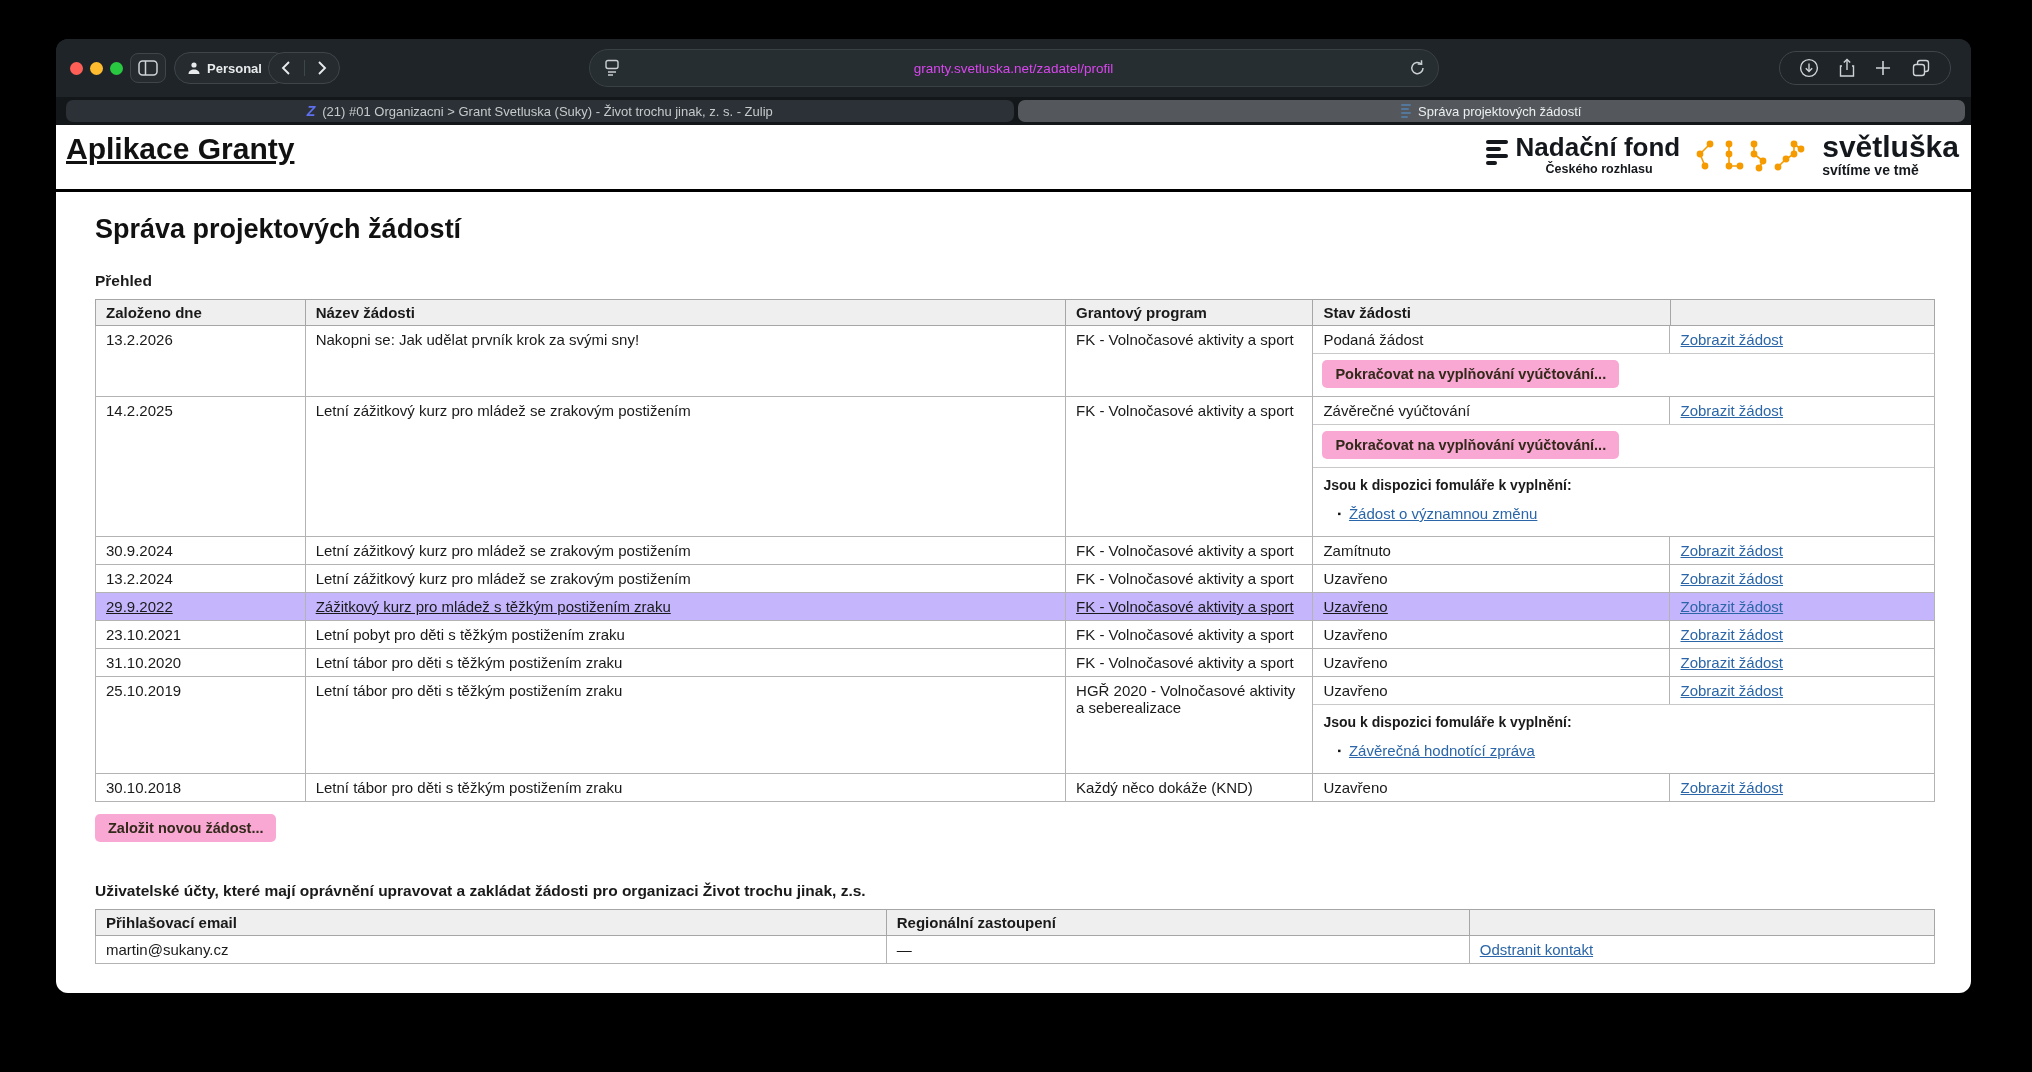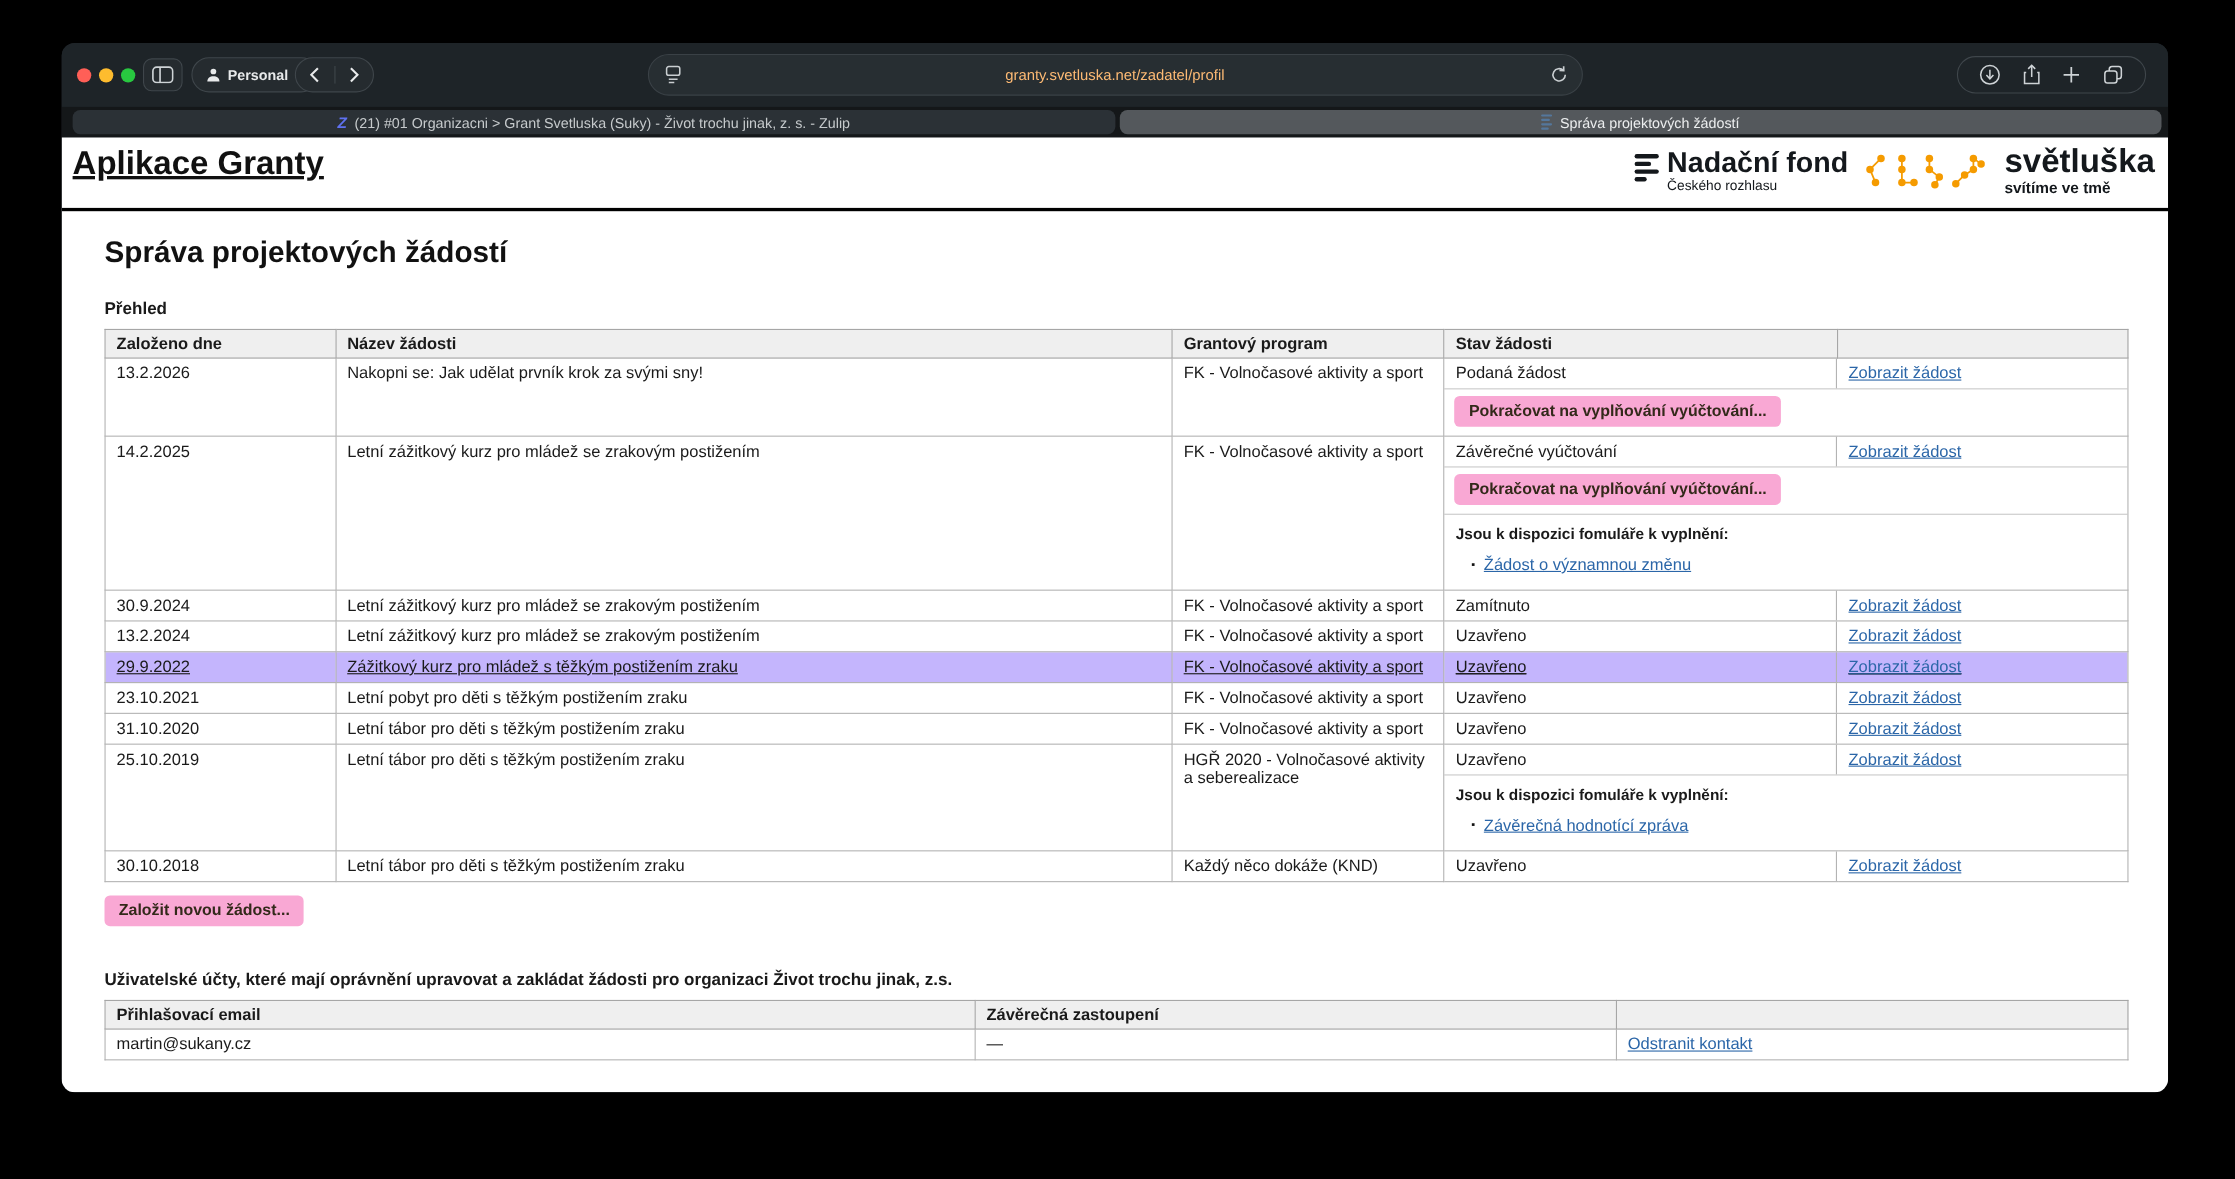--- a/index.html
+++ b/index.html
@@ -23,21 +23,21 @@
                    font-size:13px; font-weight:700; color:#e8eaeb; }
   .nav-pill { left:212px; top:13px; height:32px; width:72px; border-radius:16px; gap:0; padding:0; }
   .nav-pill .divider { width:1px; height:16px; background:#3f464b; }
   .nav-half { width:35px; display:flex; align-items:center; justify-content:center; height:100%; }
 
   .urlbar { position:absolute; left:50%; top:10px; transform:translateX(-50%); width:850px; height:38px;
             background:#272e32; border:1px solid #3a4146; border-radius:19px;
             display:flex; align-items:center; color:#dfe3e5; }
   .urlbar .reader { position:absolute; left:14px; top:9px; }
   .urlbar .reload { position:absolute; right:12px; top:9px; }
-  .url-text { width:100%; text-align:center; font-size:13.5px; color:#fdba74; }
+  .url-text { width:100%; text-align:center; font-size:13.5px; color:#d946ef; }
 
   .right-cluster { position:absolute; right:20px; top:12px; height:34px; width:172px;
                    border:1px solid #3f464b; border-radius:17px;
                    display:flex; align-items:center; justify-content:space-evenly; }
   .icon-btn { background:none; border:none; display:flex; align-items:center; justify-content:center; cursor:pointer; }
 
   
   .tabstrip { height:28px; background:#141719; display:flex; align-items:center; padding:0 6px 0 10px; gap:4px; }
   .tab { height:22px; border-radius:7px; flex:1; display:flex; align-items:center; justify-content:center;
          gap:7px; font-size:13px; overflow:hidden; white-space:nowrap; }
@@ -52,21 +52,21 @@
 
   .site-header { position:relative; height:67px; border-bottom:3px solid #000; padding:7px 0 0 10px; }
   .app-title { font-size:30px; font-weight:700; color:#111; line-height:1.1;text-decoration:underline; }
   .login-line { font-size:13.5px; font-weight:700; margin-top:2px; color:#111; }
   .login-line a { color:#2b66a8; }
   .logos { position:absolute; right:12px; top:8px; display:flex; align-items:center; gap:16px; }
   .nf-logo { display:flex; align-items:flex-start; gap:8px; }
   .nf-bars { display:flex; flex-direction:column; gap:3px; margin-top:6px; }
   .nf-bars i { display:block; height:4px; background:#14181c; border-radius:2px; }
   .nf-text1 { font-size:26px; font-weight:800; color:#14181c; line-height:1; }
-  .nf-text2 { font-size:12.5px; font-weight:400; color:#14181c; margin-top:2px; }
+  .nf-text2 { font-size:12.5px; font-weight:700; color:#14181c; margin-top:2px;margin-left:30px; }
   .sv-text1 { font-size:30px; font-weight:800; color:#14181c; line-height:0.95; }
   .sv-text2 { font-size:14px; font-weight:700; color:#14181c; }
 
   .main { padding:22px 36px 0 39px; }
   .page-title { font-size:27px; font-weight:700; color:#111; }
   .overview-label { font-size:15.5px; font-weight:700; margin-top:27px; }
 
   table { border-collapse:collapse; width:1840px; border:1px solid #8a8a8a; margin-top:9px; }
   th { background:#efefef; border:1px solid #a6a6a6; text-align:left; font-size:15px; padding:4px 10px; }
   td { border:1px solid #b3b3b3; vertical-align:top; font-size:15px; padding:5px 10px; }
@@ -410,21 +410,21 @@
 
         <table>
           <colgroup>
               <col style="width:43%">
               <col style="width:31.7%">
               <col style="width:25.3%">
             </colgroup>
           <thead>
               <tr>
             <th>Přihlašovací email</th>
-            <th>Závěrečná zastoupení</th>
+            <th>Regionální zastoupení</th>
             <th></th>
           </tr>
             </thead>
           <tbody>
               <tr>
                 <td>martin@sukany.cz</td>
                 <td>—</td>
                 <td><a href="#">Odstranit kontakt</a></td>
               </tr>
             </tbody>

